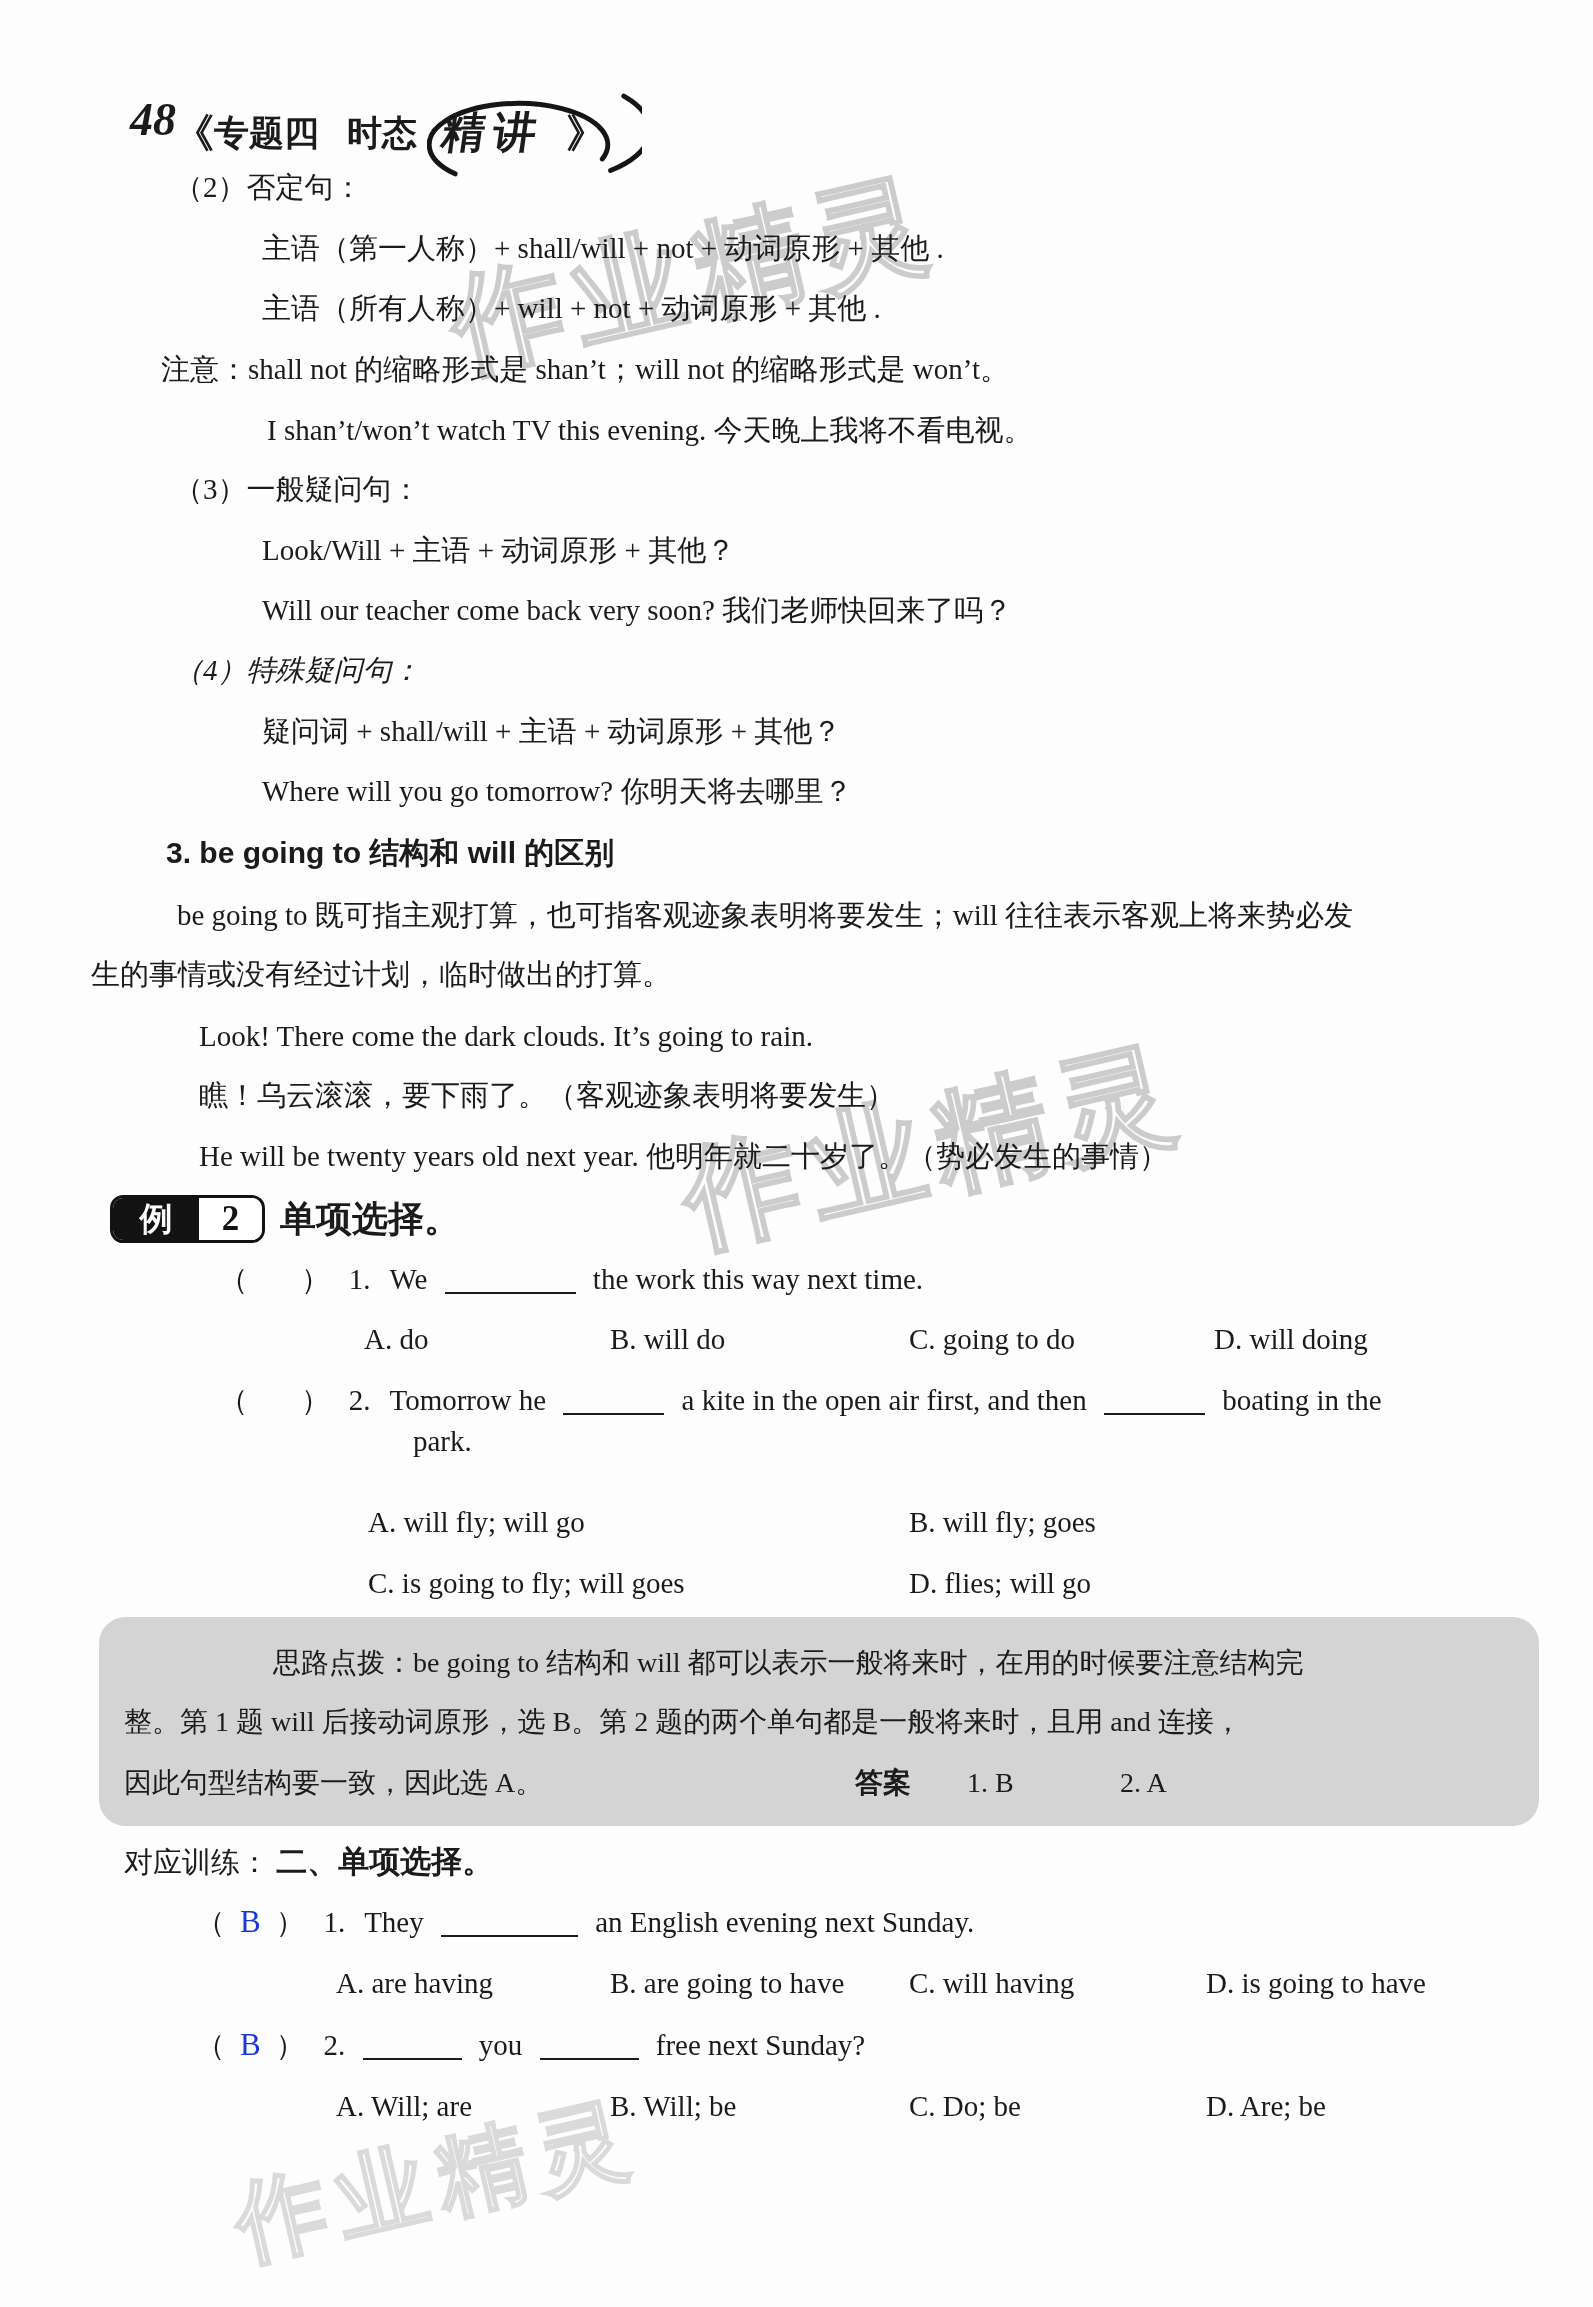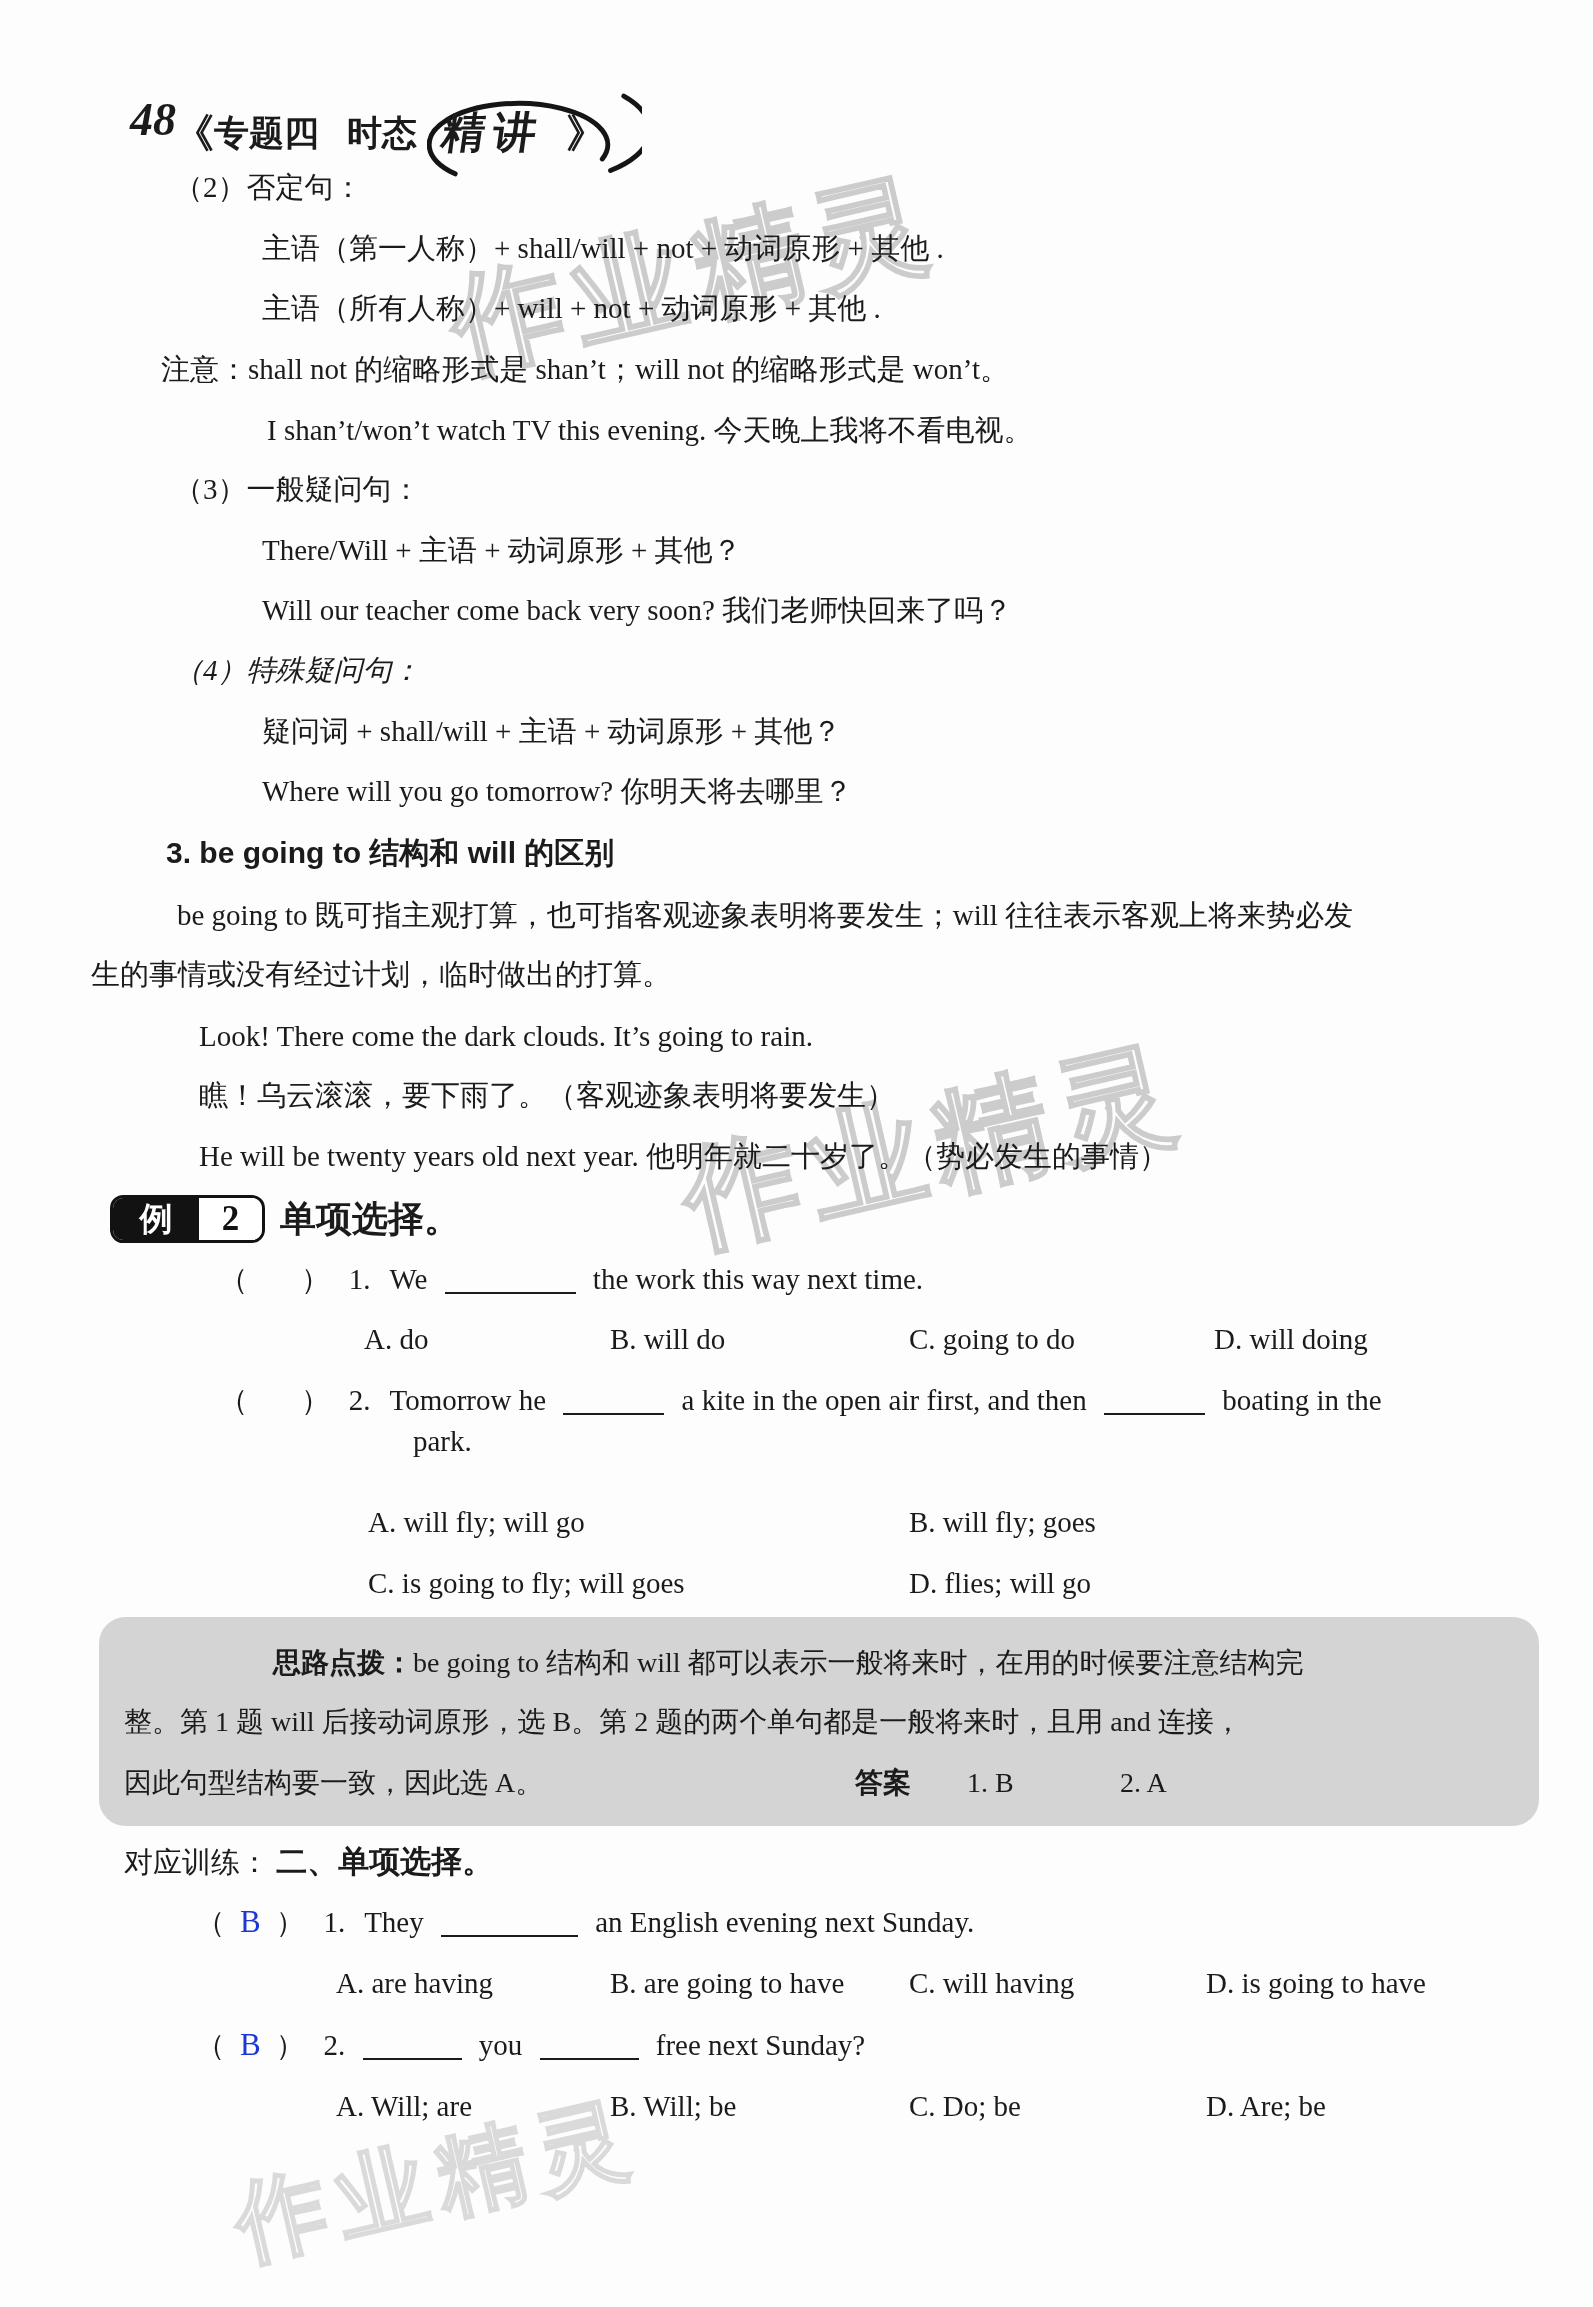--- a/index.html
+++ b/index.html
@@ -2,21 +2,21 @@
 <html style="font-size:13.2px"><head>
 <meta charset="utf-8">
 <style>
   html,body{margin:0;padding:0;background:#ffffff;}
   .page{
     position:relative;width:1593px;height:2307px;background:#fdfdfd;
     font-family:"Liberation Serif",serif;color:#1b1b1b;overflow:hidden;
   }
   .line{position:absolute;font-size:29px;white-space:nowrap;line-height:38px;}
   .sans-bold{font-family:"Liberation Sans",sans-serif;font-weight:bold;}
-  .serif-bold{font-weight:bold;}
+  .serif-bold{font-weight:normal;}
   
   .page-num{position:absolute;left:98px;top:93px;font-size:46px;font-weight:bold;font-style:italic;margin-left:32px;}
   .header-line{position:absolute;left:174px;top:99px;font-size:35px;font-weight:bold;
     font-family:"Liberation Sans",sans-serif;white-space:nowrap;display:flex;align-items:center;}
   .hdr-bracket{font-size:40px;font-weight:bold;}
   .hdr-gap{display:inline-block;width:28px;}
   .style-word{position:relative;display:inline-block;margin-left:16.6px;padding:5px 21.5px 5px 8.3px;}
   .style-word-text{position:relative;z-index:2;font-size:43px;font-weight:bold;
     font-family:"Liberation Serif",serif;transform:skew(-8deg);display:inline-block;letter-spacing:8.3px;}
   .swoosh{position:absolute;left:-6.6px;top:-18px;z-index:1;}
@@ -68,21 +68,21 @@
     <span class="hdr-bracket">》</span>
   </div>
 
   <div class="line" style="left:174px;top:168px;">（2）否定句：</div>
   <div class="line" style="left:262px;top:229px;">主语（第一人称）+ shall/will + not + 动词原形 + 其他 .</div>
   <div class="line" style="left:262px;top:289px;">主语（所有人称）+ will + not + 动词原形 + 其他 .</div>
   <div class="line" style="left:161px;top:350px;"><span>注意：</span><span>shall not 的缩略形式是 shan’t；will not 的缩略形式是 won’t。</span></div>
   <div class="line" style="left:267px;top:411px;">I shan’t/won’t watch TV this evening. 今天晚上我将不看电视。</div>
 
   <div class="line" style="left:174px;top:470px;">（3）一般疑问句：</div>
-  <div class="line" style="left:262px;top:531px;">There/Will + 主语 + 动词原形 + 其他？</div>
+  <div class="line" style="left:262px;top:531px;">Look/Will + 主语 + 动词原形 + 其他？</div>
   <div class="line" style="left:262px;top:591px;">Will our teacher come back very soon? 我们老师快回来了吗？</div>
 
   <div class="line" style="left:174px;top:651px;font-style:italic;">（4）特殊疑问句：</div>
   <div class="line" style="left:262px;top:712px;">疑问词 + shall/will + 主语 + 动词原形 + 其他？</div>
   <div class="line" style="left:262px;top:772px;">Where will you go tomorrow? 你明天将去哪里？</div>
 
   <div class="line sans-bold" style="left:166px;top:834px;font-size:30px;">3. be going to 结构和 will 的区别</div>
   <div class="line" style="left:177px;top:896px;">be going to 既可指主观打算，也可指客观迹象表明将要发生；will 往往表示客观上将来势必发</div>
   <div class="line" style="left:91px;top:955px;">生的事情或没有经过计划，临时做出的打算。</div>
   <div class="line" style="left:199px;top:1017px;">Look! There come the dark clouds. It’s going to rain.</div>

